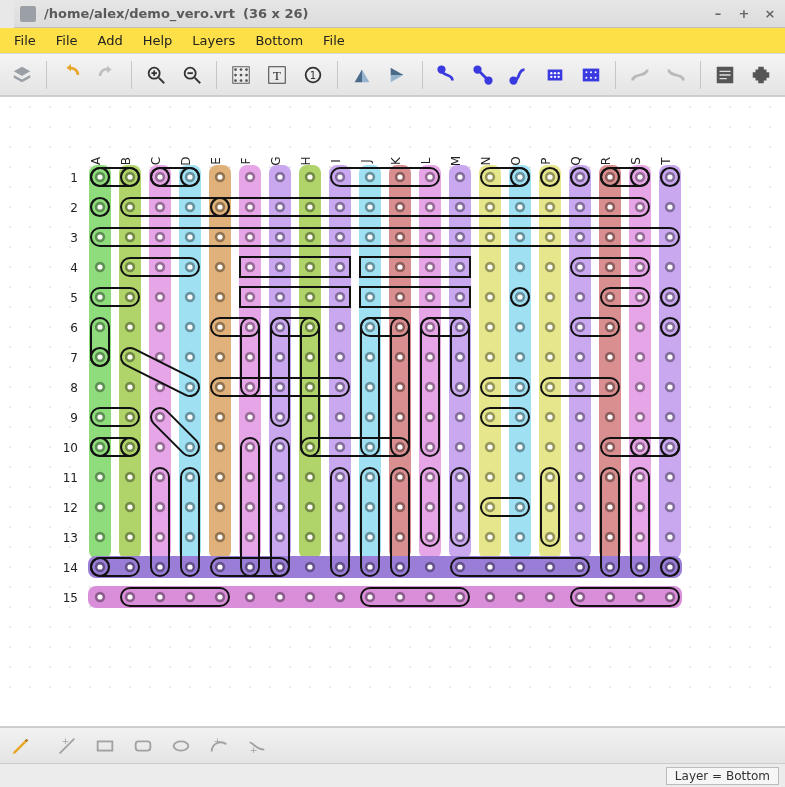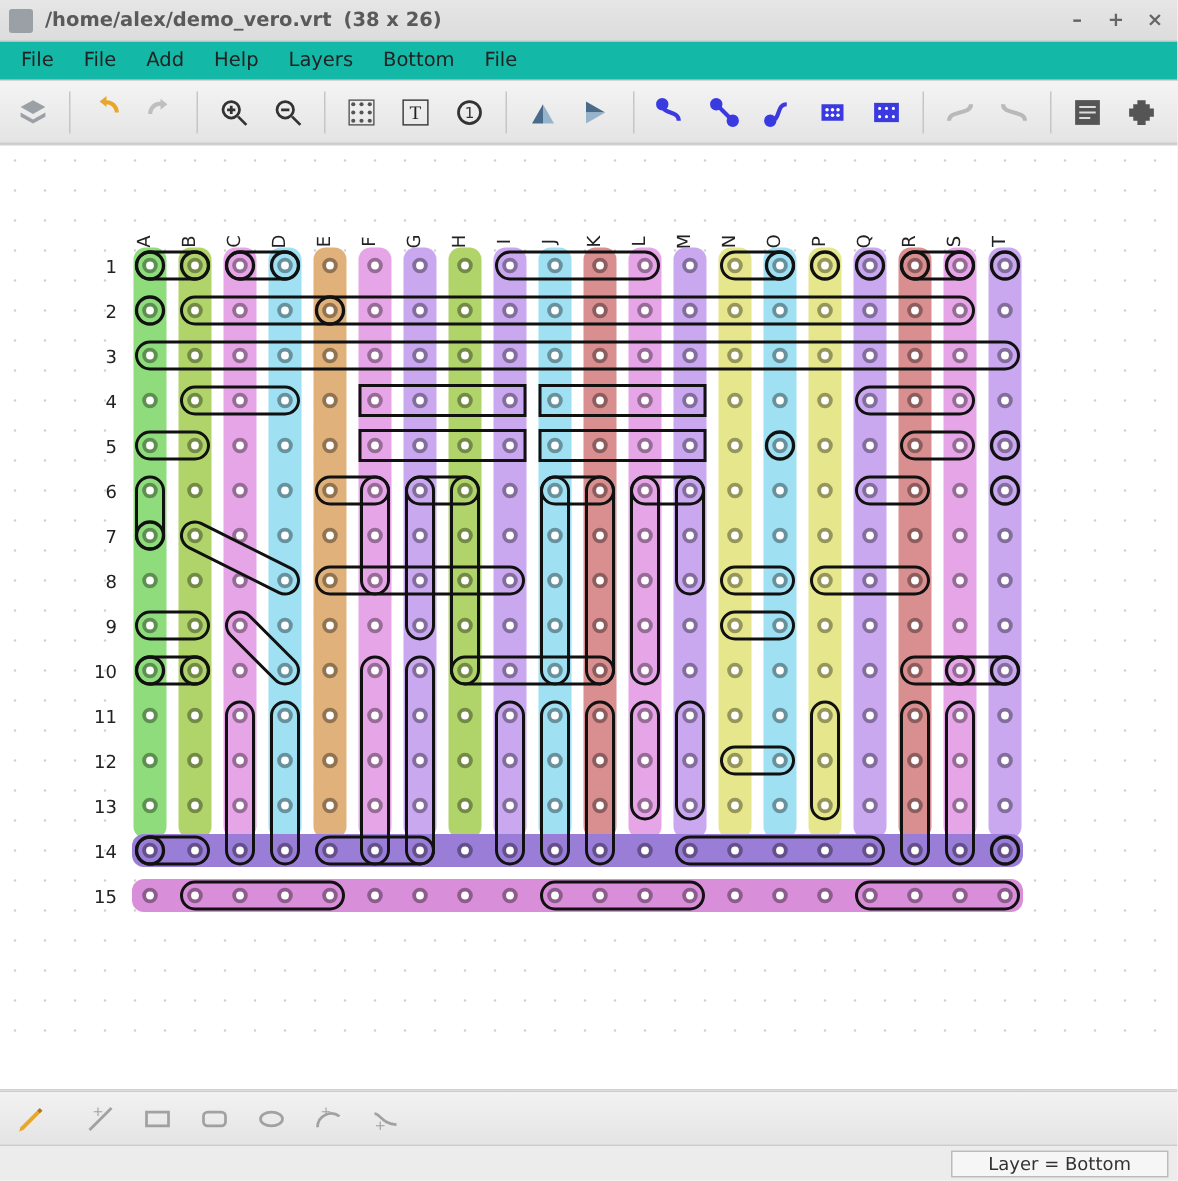--- a/index.html
+++ b/index.html
@@ -16,36 +16,37 @@
 .titlebar {
   height: 28px;
   background: linear-gradient(#e6e6e6,#dcdcdc);
   border-bottom: 1px solid #bfbfbf;
   display: flex;
   align-items: center;
   padding: 0 6px;
   color: #5a5a5a;
   font-weight: bold;
   gap: 8px;
+  margin-left: 14px;
 }
 .titlebar .spacer { flex: 1; }
 .titlebar .app-icon {
   width: 16px; height: 16px;
   border-radius: 2px;
   background: #9aa0a6;
 }
 .titlebar .winbtn {
   width: 18px; height: 18px;
   display: flex; align-items: center; justify-content: center;
   color: #666;
   cursor: pointer;
 }
 .menubar {
   height: 26px;
-  background: #14b8a6;
+  background: #fde047;
   border-bottom: 1px solid #d4d4d4;
   display: flex;
   align-items: stretch;
   padding: 0 4px;
 }
 .menubar .menu {
   padding: 0 10px;
   display: flex;
   align-items: center;
   cursor: pointer;
@@ -108,21 +109,21 @@
   border-top: 1px solid #ccc;
   display: flex;
   align-items: center;
   justify-content: flex-end;
   padding: 0 6px;
   font-size: 12px;
   color: #333;
 }
 .status-chip {
   border: 1px solid #bbb;
-  padding: 1px 24px;
+  padding: 1px 8px;
   background: #f6f6f6;
   margin-left: 32px;
 }
 .col-label, .row-label {
   font-size: 12px;
   fill: #222;
   text-anchor: middle;
   font-family: inherit;
 }
 .row-label { text-anchor: end; }
@@ -132,21 +133,21 @@
 .comp { fill: none; stroke: #111; stroke-width: 2; }
 .ring { fill: none; stroke: #111; stroke-width: 2.2; }
 .pencil { color: #e8a72b; }
 </style>
 </head>
 <body>
 
 <div class="titlebar">
   <div class="app-icon"></div>
   <span>/home/alex/demo_vero.vrt</span>
-  <span>(38 x 26)</span>
+  <span>(36 x 26)</span>
   <div class="spacer"></div>
   <div class="winbtn">–</div>
   <div class="winbtn">+</div>
   <div class="winbtn">×</div>
 </div>
 
 <div class="menubar">
   <div class="menu">
       <span>File</span>
     </div>

